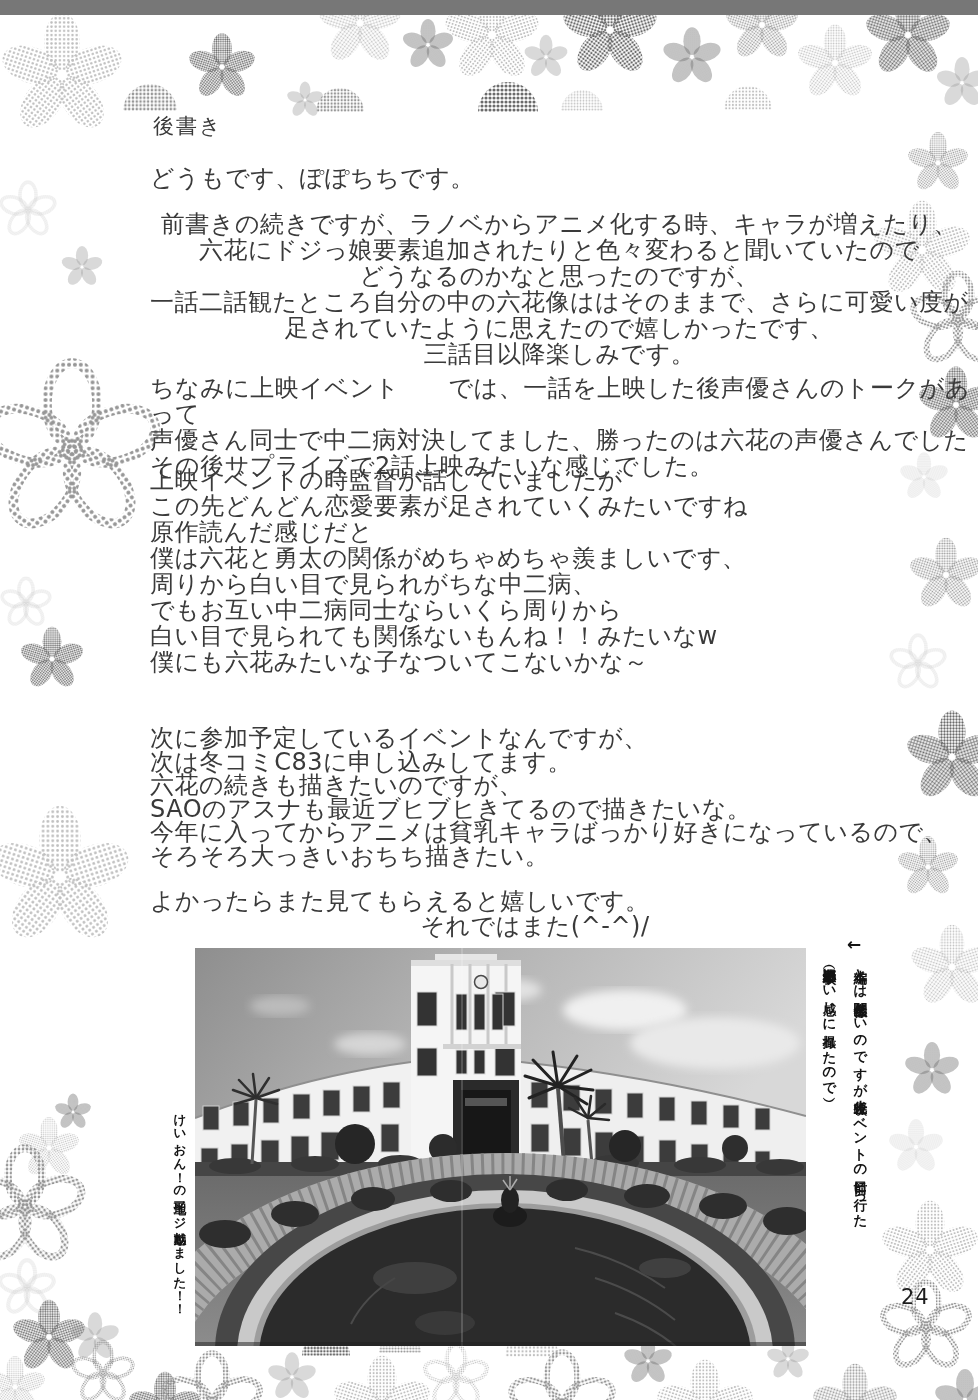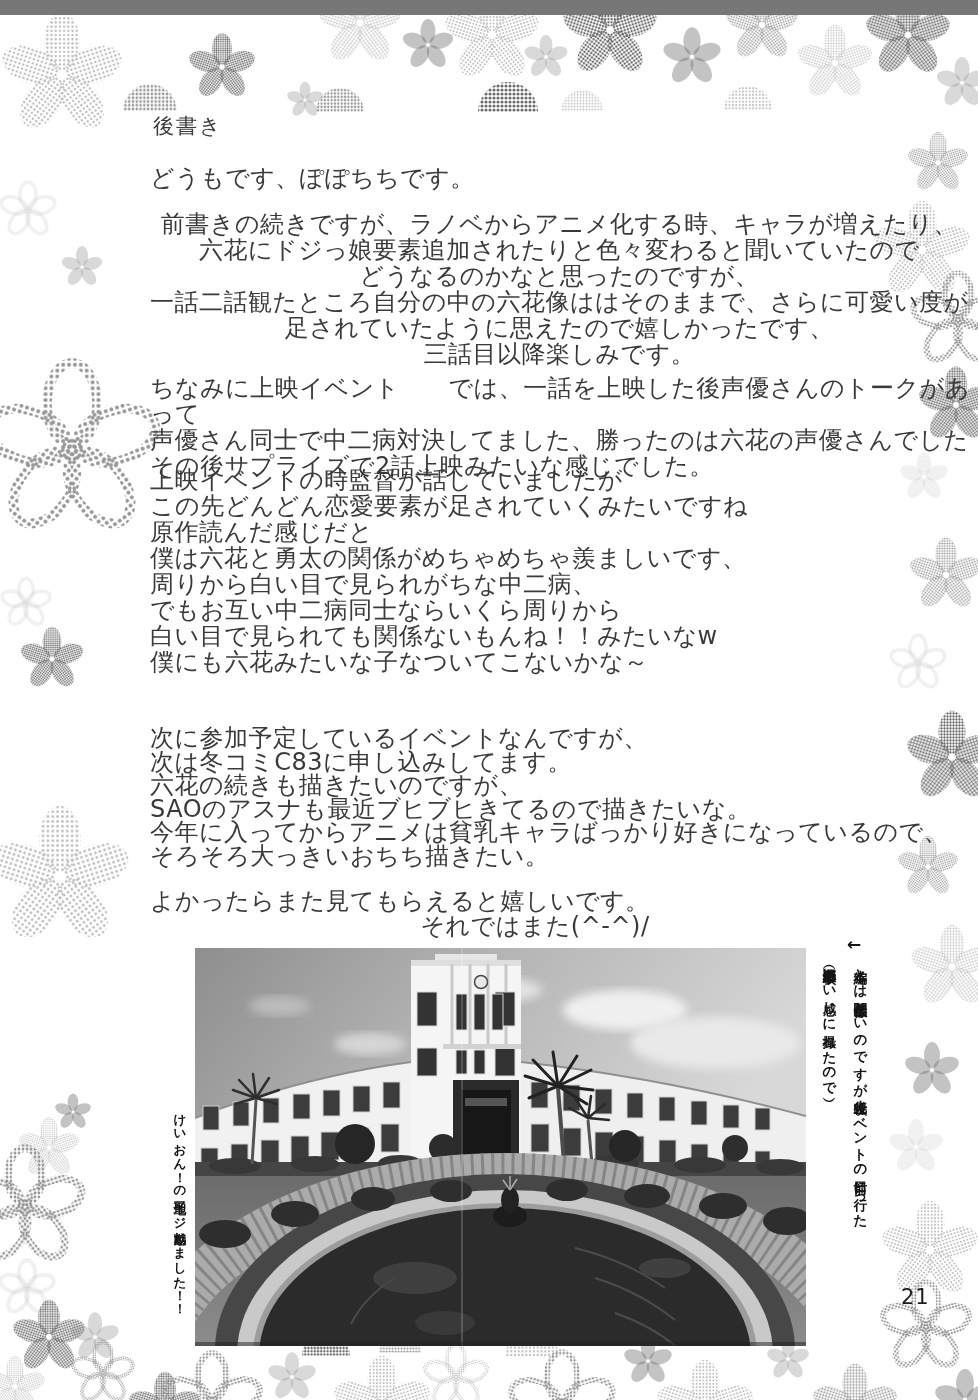--- a/index.html
+++ b/index.html
@@ -373,15 +373,15 @@
   </div>
 
   <div class="arrow-glyph">←</div>
   <div class="v-caption-right">
     <div class="col1">本編とは全然関係ないのですが先行上映イベントの前日に行った</div>
     <div class="col2">旧豊郷小学校（いい感じに撮れたので）</div>
   </div>
 
   <div class="v-caption-left">けいおん！の聖地マジ感動しました！！</div>
 
-  <div class="page-number">21</div>
+  <div class="page-number">24</div>
 
 </div>
 
 </body></html>

